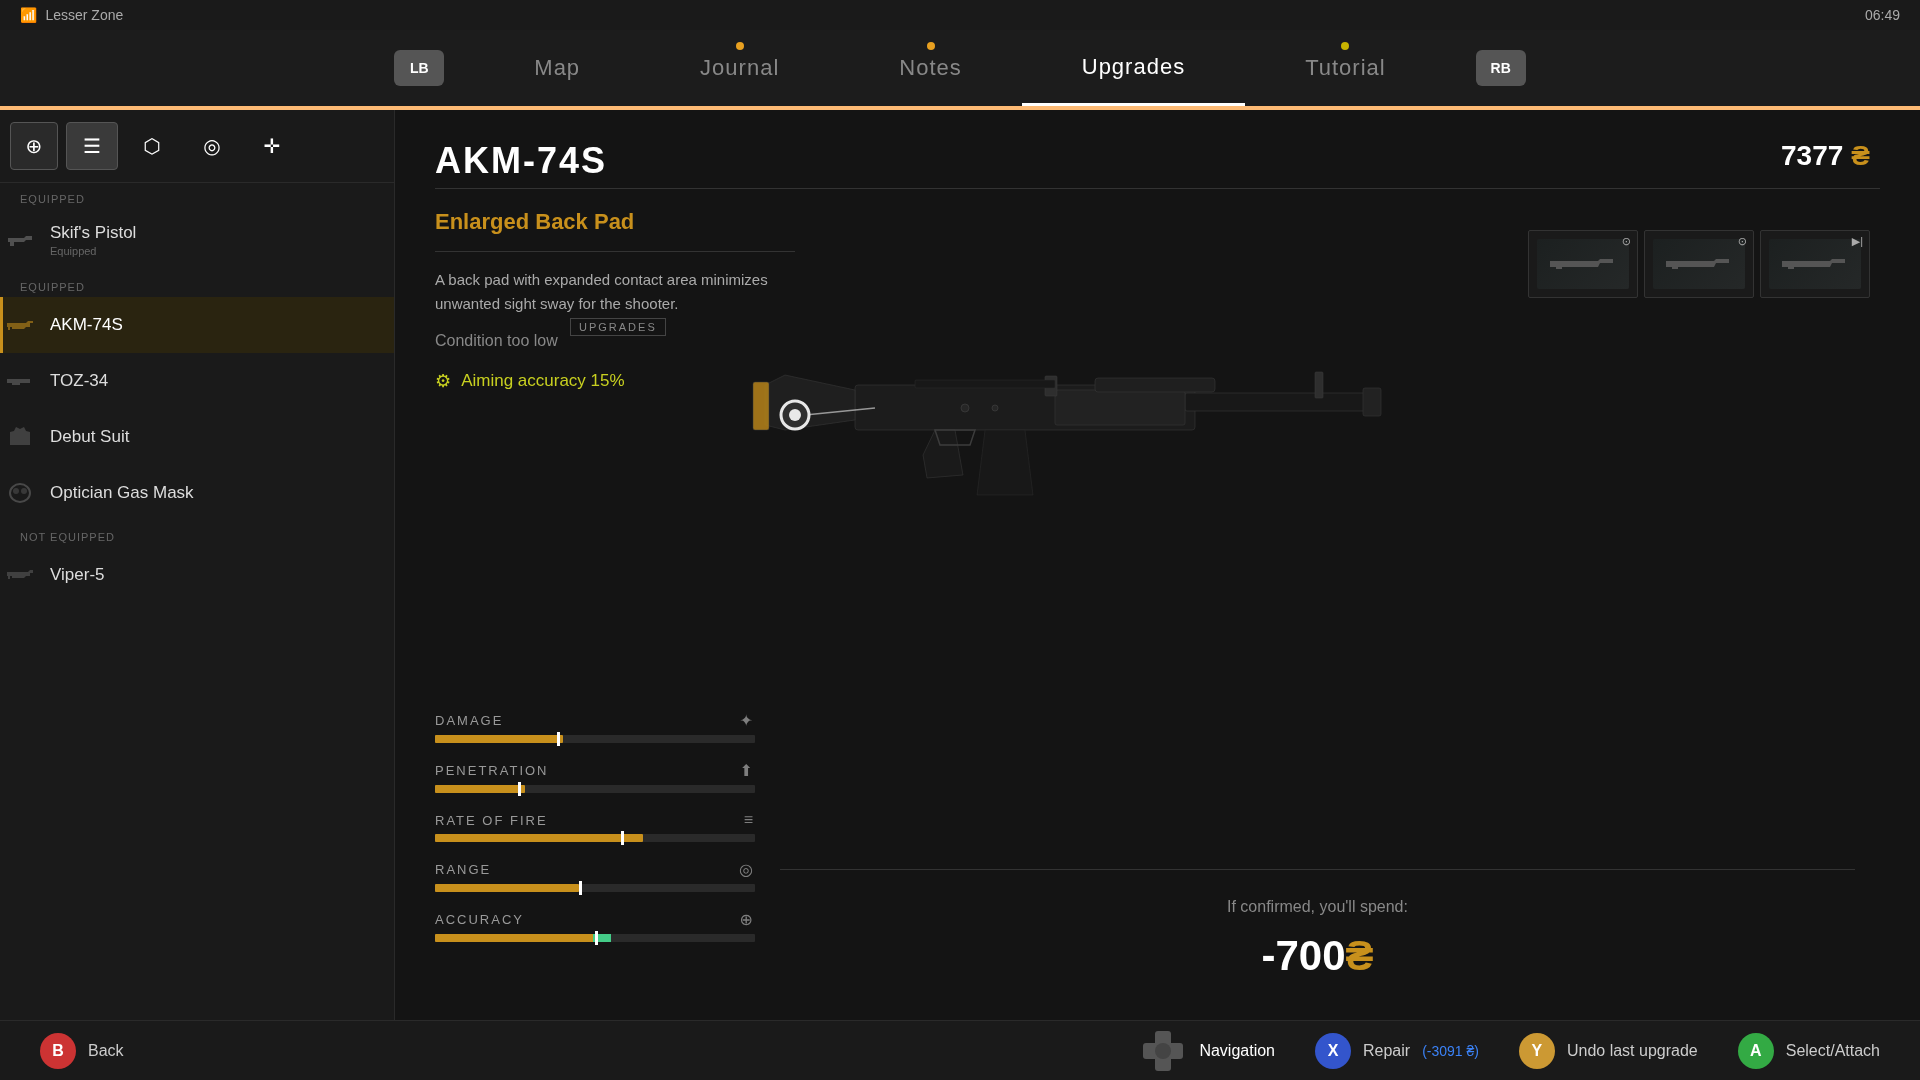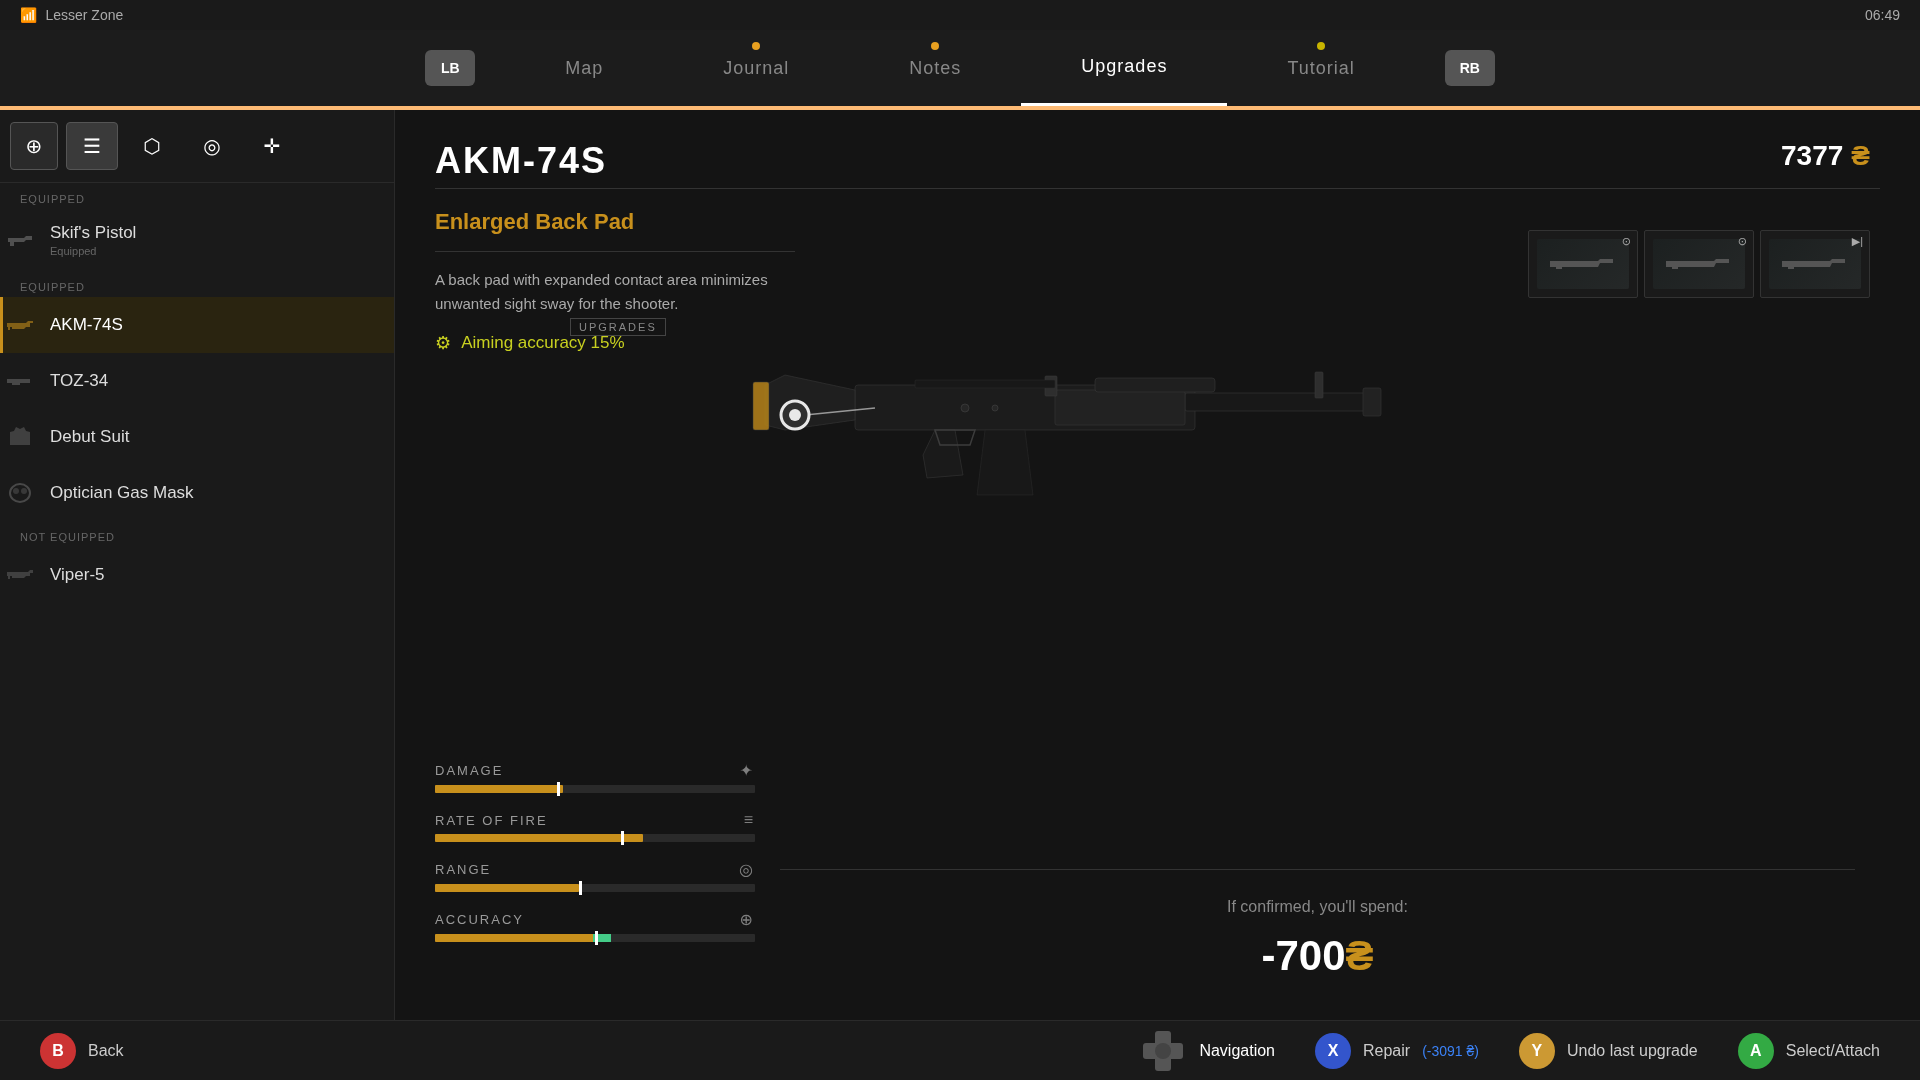--- a/index.html
+++ b/index.html
@@ -45,21 +45,21 @@
       gap: 0;
       border-bottom: 4px solid #fdba74;
     }
     .nav-tab {
       padding: 0 60px;
       height: 100%;
       display: flex;
       flex-direction: column;
       align-items: center;
       justify-content: center;
-      font-size: 18px;
+      font-size: 22px;
       color: #888;
       cursor: pointer;
       position: relative;
       letter-spacing: 1px;
     }
     .nav-tab.active {
       color: #ffffff;
       border-bottom: 3px solid #ffffff;
     }
     .nav-tab .dot {
@@ -532,20 +532,21 @@
   </div>
 </div>
 
 <div class="main-content">
   <div class="weapon-title">AKM-74S</div>
   <div class="weapon-divider"></div>
 
   <div class="attachment-name">Enlarged Back Pad</div>
   <div style="height:1px;background:#333;max-width:360px;margin-bottom:16px;"></div>
   <div class="attachment-desc">A back pad with expanded contact area minimizes unwanted sight sway for the shooter.</div>
+  <div class="condition-warning">Condition too low</div>
   <div class="stat-bonus">
     <span class="bonus-icon">⚙</span>
     <span>Aiming accuracy 15%</span>
   </div>
 </div>
 
 <div class="currency">
   <span>7377</span>
   <span class="currency-icon">₴</span>
 </div>
@@ -627,20 +628,30 @@
       <span>DAMAGE</span>
       <span class="stat-icon">✦</span>
     </div>
     <div class="stat-bar-bg">
       <div class="stat-bar-fill" style="width:40%;background:#c8901c;"></div>
       <div class="stat-bar-marker" style="left:38%;"></div>
     </div>
   </div>
   <div class="stat-row">
     <div class="stat-label">
+      <span>PENETRATION</span>
+      <span class="stat-icon">⬆</span>
+    </div>
+    <div class="stat-bar-bg">
+      <div class="stat-bar-fill" style="width:28%;background:#c8901c;"></div>
+      <div class="stat-bar-marker" style="left:26%;"></div>
+    </div>
+  </div>
+  <div class="stat-row">
+    <div class="stat-label">
       <span>RATE OF FIRE</span>
       <span class="stat-icon">≡</span>
     </div>
     <div class="stat-bar-bg">
       <div class="stat-bar-fill" style="width:65%;background:#c8901c;"></div>
       <div class="stat-bar-marker" style="left:58%;"></div>
     </div>
   </div>
   <div class="stat-row">
     <div class="stat-label">

